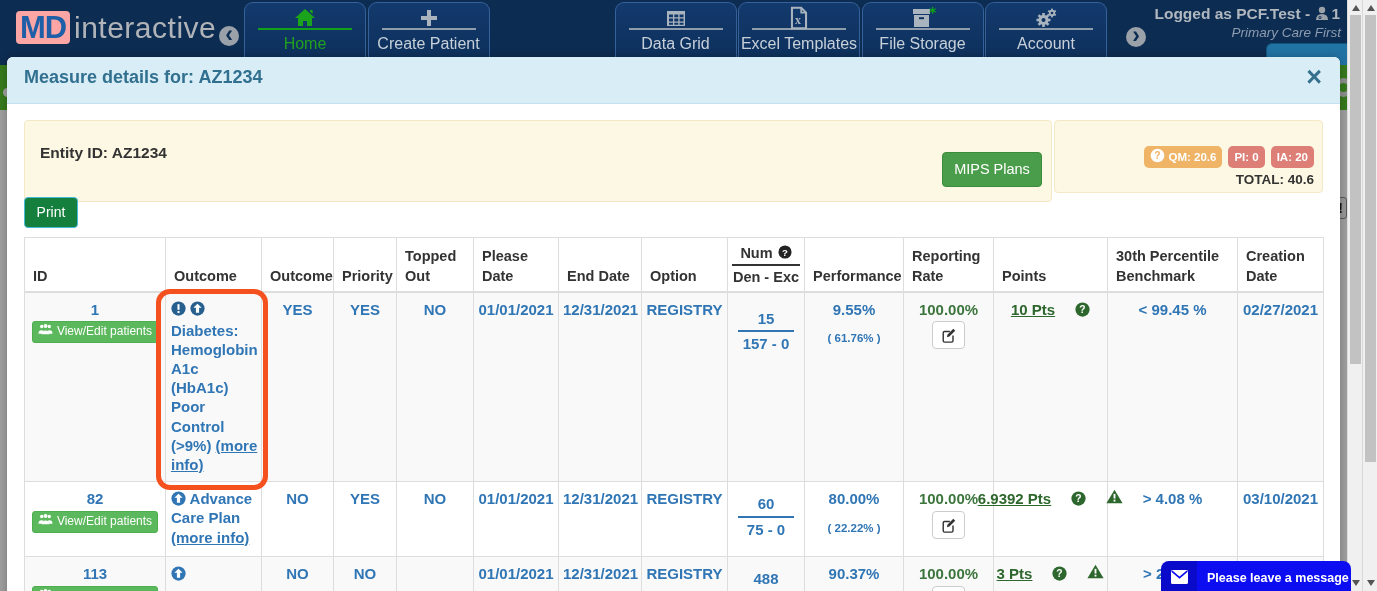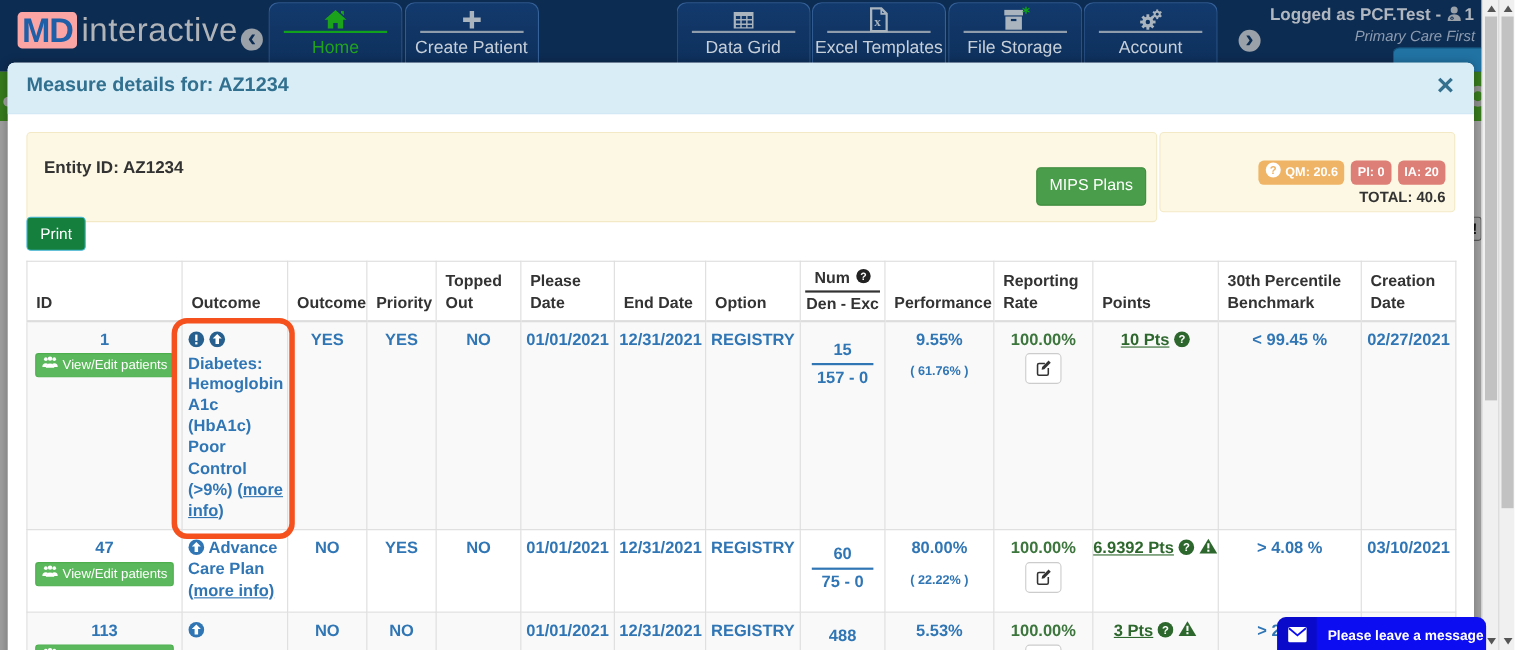--- a/index.html
+++ b/index.html
@@ -77,21 +77,21 @@
   tr.odd td{background:#f9f9f9;}
   .th-num{text-align:center !important;padding:3px 4px 4px 4px !important;white-space:normal !important;}
   .th-num > div{line-height:20px;}
   .num-top{display:flex;align-items:center;justify-content:center;gap:5px;}
   .th-num .bar{height:0;border-bottom:2px solid #333;margin:1px 0 1px 0;}
   .frac{margin-top:9px;}
   .frac .fbar{width:56px;height:2px;background:#3076b5;margin:2px auto 2px auto;}
   .perf-sub{font-size:11.5px;margin-top:10px;font-weight:bold;color:#3076b5;}
   .green-val{color:#3c763d;}
   .pts{color:#2d672d;text-decoration:underline;}
-  .pts-wrap{color:#2d672d;display:flex;justify-content:center;gap:4px;}
+  .pts-wrap{color:#2d672d;display:flex;align-items:center;justify-content:center;gap:20px;}
   .ve-btn{display:inline-flex;align-items:center;gap:4px;background:#5cb85c;border:1px solid #4cae4c;border-radius:3px;
       color:#fff;font-size:12px;font-weight:normal;height:22px;padding:0 5px;margin-top:2px;cursor:pointer;white-space:nowrap;}
   .edit-btn{display:inline-block;width:33px;height:28px;background:#fff;border:1px solid #ccc;border-radius:4px;
       margin-top:2px;cursor:pointer;text-align:center;line-height:24px;}
   .pre{white-space:pre-line;}
   td.m-cell{padding-left:5px !important;padding-right:1px !important;line-height:19.2px !important;}
   .mlink{text-decoration:underline;}
   .micons{display:flex;gap:4px;height:19px;align-items:center;margin-top:2px;}
   .pts-wrap{white-space:nowrap;}
   .morange{position:absolute;left:149px;top:232px;width:112px;height:201px;border:5px solid #f4511e;border-radius:14px;
@@ -377,21 +377,21 @@
                     <text x="8" y="12" font-size="11" font-weight="bold" fill="#fff" text-anchor="middle" font-family="Liberation Sans,sans-serif">?</text>
                   </svg></span>
           </div>
         </td>
         <td>&lt; 99.45 %</td>
         <td>02/27/2021</td>
       </tr>
 
       <tr style="height:75px">
         <td>
-          <div>47</div>
+          <div>82</div>
           <div class="ve-btn">
             <span><svg width="15" height="12" viewBox="0 0 18 14">
                     <circle cx="4.4" cy="4" r="2" fill="#fff"></circle>
                     <circle cx="13.6" cy="4" r="2" fill="#fff"></circle>
                     <circle cx="9" cy="3.4" r="2.4" fill="#fff"></circle>
                     <path d="M0.6 12.6 q0-4 3.8-4 q1.5 0 2.3 0.8 q-1.9 1.2-1.9 3.2 Z" fill="#fff"></path>
                     <path d="M17.4 12.6 q0-4-3.8-4 q-1.5 0-2.3 0.8 q1.9 1.2 1.9 3.2 Z" fill="#fff"></path>
                     <path d="M4.4 13.4 q0-4.6 4.6-4.6 q4.6 0 4.6 4.6 Z" fill="#fff"></path>
                   </svg></span>
             <span>View/Edit patients</span>
@@ -473,21 +473,21 @@
         <td></td>
         <td>01/01/2021</td>
         <td>12/31/2021</td>
         <td>REGISTRY</td>
         <td>
           <div class="frac" style="margin-top:5px">
             <div>488</div>
           </div>
         </td>
         <td>
-          <div>5.53%</div>
+          <div>90.37%</div>
         </td>
         <td>
           <div class="green-val">100.00%</div>
           <div class="edit-btn"></div>
         </td>
         <td class="cell-points-pad">
           <div class="pts-wrap">
             <span class="pts">3 Pts</span>
             <span><svg width="15" height="15" viewBox="0 0 16 16" style="vertical-align:-2px">
                     <circle cx="8" cy="8" r="7.6" fill="#2d672d"></circle>

